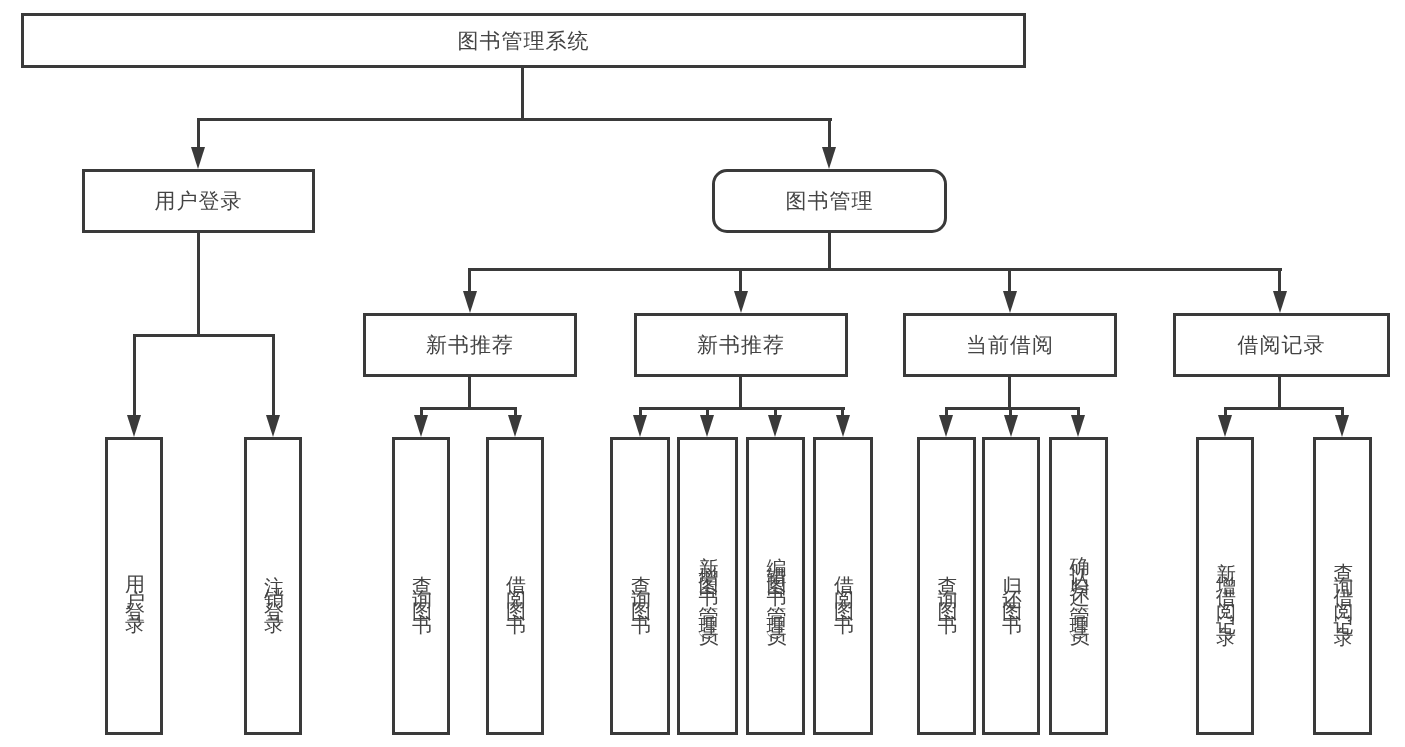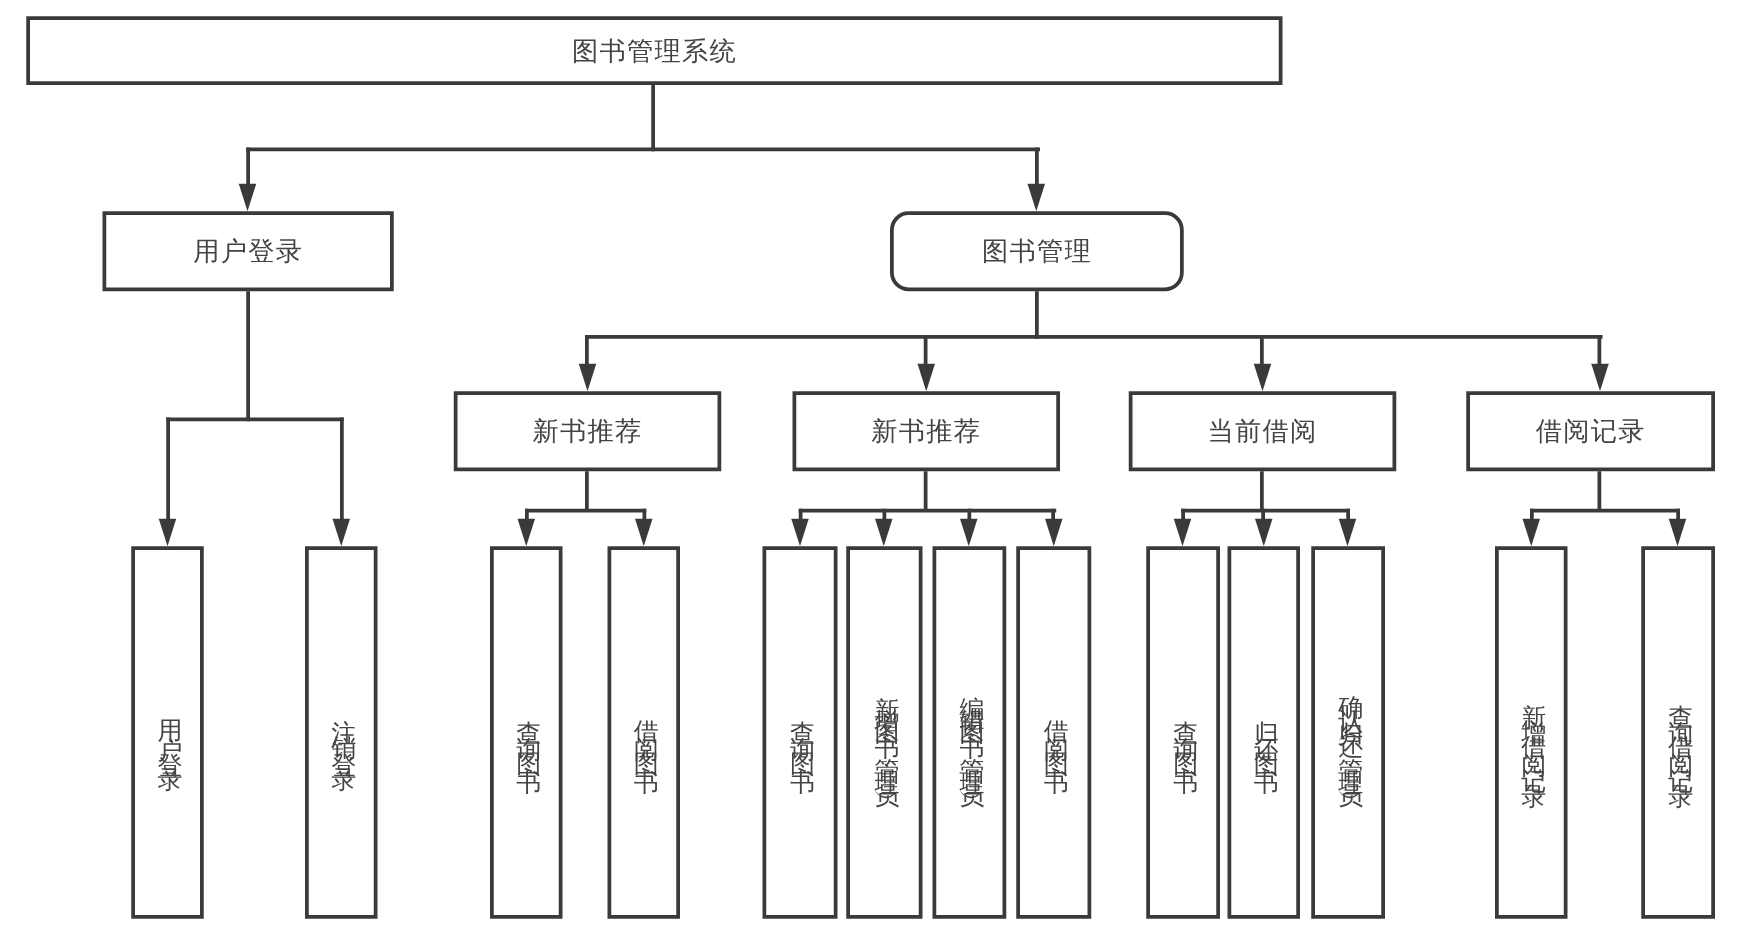--- a/index.html
+++ b/index.html
@@ -103,21 +103,21 @@
 
   <div class="box" style="left:363px; top:313px; width:214px; height:64px;">
     <span>新书推荐</span>
   </div>
   <div class="box" style="left:634px; top:313px; width:214px; height:64px;">
     <span>新书推荐</span>
   </div>
   <div class="box" style="left:903px; top:313px; width:214px; height:64px;">
     <span>当前借阅</span>
   </div>
-  <div class="box" style="left:1173px; top:313px; width:199px; height:64px;">
+  <div class="box" style="left:1173px; top:313px; width:217px; height:64px;">
     <span>借阅记录</span>
   </div>
 
   <div class="vline" style="left:468px; top:377px; width:3px; height:32px;"></div>
   <div class="hline" style="left:420px; top:407px; width:97px; height:3px;"></div>
   <div class="vline" style="left:420px; top:407px; width:3px; height:10px;"></div>
   <div class="arrow" style="left:414px; top:415px;"></div>
   <div class="vline" style="left:514px; top:407px; width:3px; height:10px;"></div>
   <div class="arrow" style="left:508px; top:415px;"></div>
 

